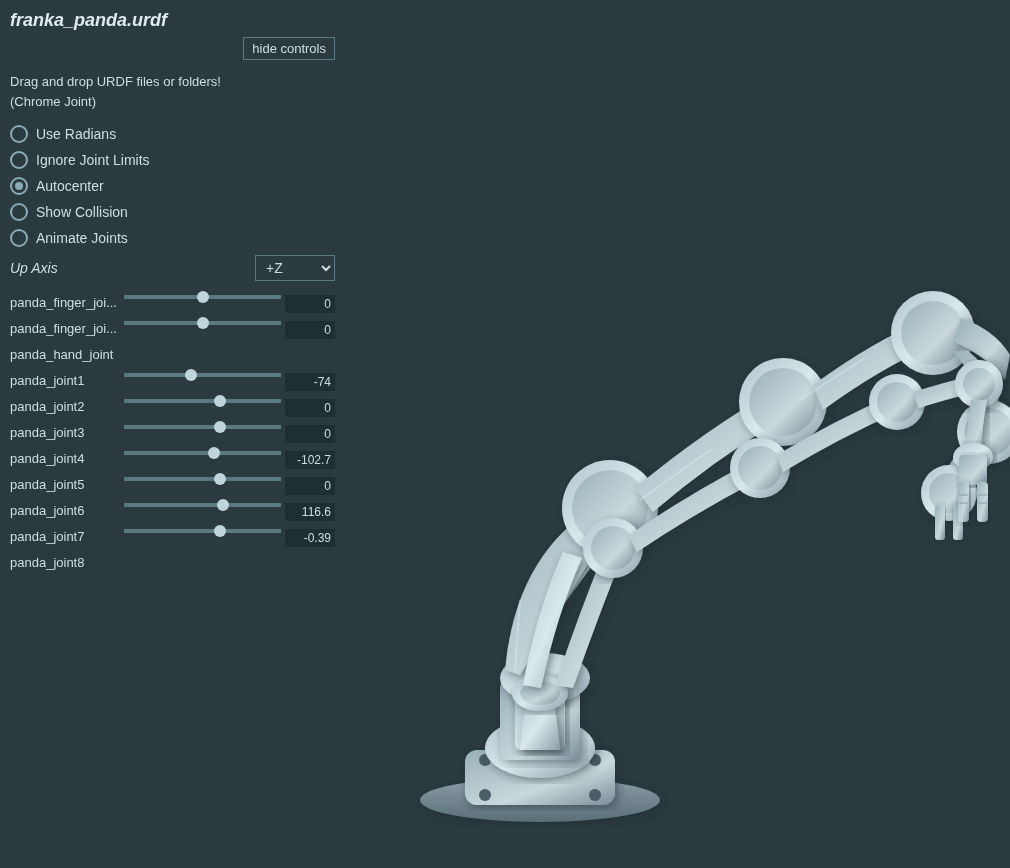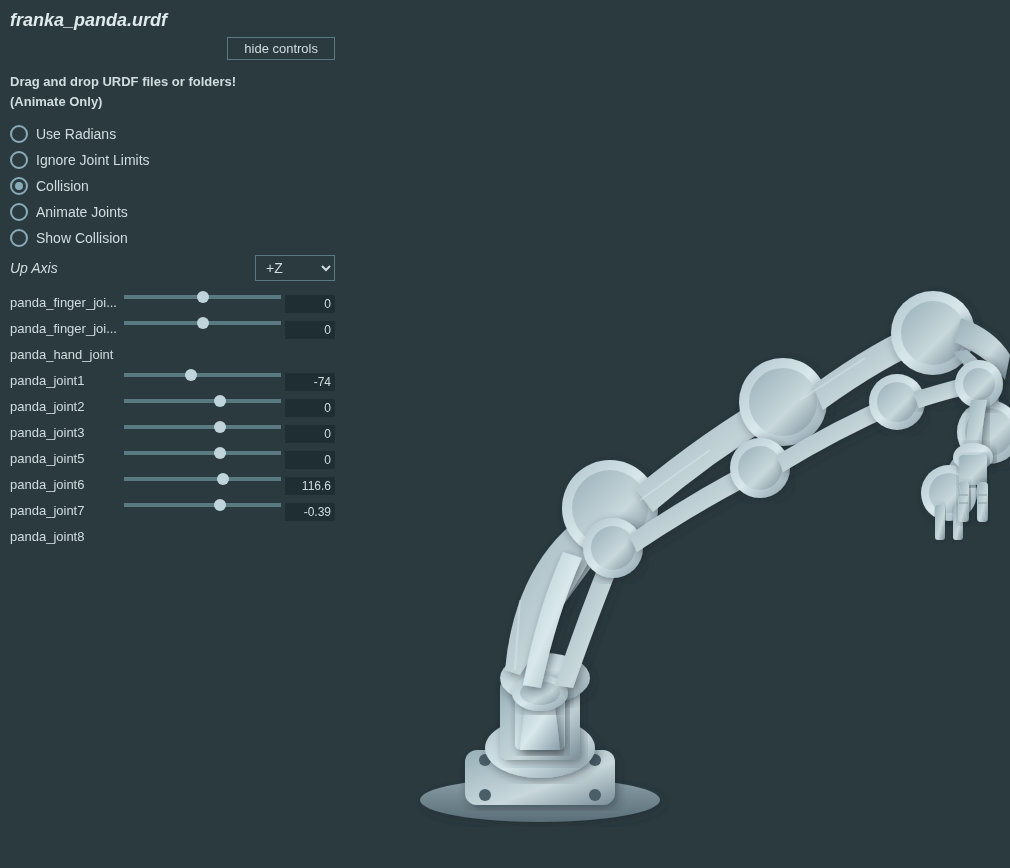--- a/index.html
+++ b/index.html
@@ -32,34 +32,33 @@
       color: #e0eaee;
       margin-bottom: 6px;
       font-style: italic;
     }
 
     #hide-controls-btn {
       display: block;
       background: none;
       border: 1px solid #5a7a82;
       color: #d0dde0;
-      padding: 3px 16px;
+      padding: 3px 8px;
       cursor: pointer;
       font-size: 13px;
       margin-bottom: 12px;
       margin-left: auto;
       margin-right: 0;
     }
 
     #drop-text {
       font-size: 13px;
       color: #d0dde0;
       margin-bottom: 14px;
       line-height: 1.5;
-      font-weight: bold;
     }
 
     .checkbox-row {
       display: flex;
       align-items: center;
       margin-bottom: 8px;
       cursor: pointer;
     }
 
     .radio-circle {
@@ -304,43 +303,43 @@
   </svg>
 </div>
 
 <div id="sidebar">
   <div id="title">franka_panda.urdf</div>
 
   <button id="hide-controls-btn">hide controls</button>
 
   <div id="drop-text">
     <div>Drag and drop URDF files or folders!</div>
-    <div>(Animate Only)</div>
+    <div>(Chrome Joint)</div>
   </div>
 
   <div id="checkboxes">
       <div class="checkbox-row">
         <div class="radio-circle"></div>
         <span>Use Radians</span>
       </div>
       <div class="checkbox-row">
         <div class="radio-circle"></div>
         <span>Ignore Joint Limits</span>
       </div>
       <div class="checkbox-row">
         <div class="radio-circle checked"></div>
-        <span>Collision</span>
+        <span>Autocenter</span>
+      </div>
+      <div class="checkbox-row">
+        <div class="radio-circle"></div>
+        <span>Show Collision</span>
       </div>
       <div class="checkbox-row">
         <div class="radio-circle"></div>
         <span>Animate Joints</span>
-      </div>
-      <div class="checkbox-row">
-        <div class="radio-circle"></div>
-        <span>Show Collision</span>
       </div>
     </div>
 
   <div class="up-axis-row">
     <span class="up-axis-label">Up Axis</span>
     <select class="up-axis-select"><option value="+Z">+Z</option><option value="-Z">-Z</option><option value="+Y">+Y</option><option value="-Y">-Y</option><option value="+X">+X</option><option value="-X">-X</option></select>
   </div>
 
   <div class="joints-table" id="joints-table">
       <div class="joint-row">
@@ -365,20 +364,25 @@
         <span class="joint-name">panda_joint2</span>
         <input type="range" class="joint-slider" min="0" max="100" value="62" style="">
         <input type="text" class="joint-value" value="0" style="">
       </div>
       <div class="joint-row">
         <span class="joint-name">panda_joint3</span>
         <input type="range" class="joint-slider" min="0" max="100" value="62" style="">
         <input type="text" class="joint-value" value="0" style="">
       </div>
       <div class="joint-row">
+        <span class="joint-name">panda_joint4</span>
+        <input type="range" class="joint-slider" min="0" max="100" value="58" style="">
+        <input type="text" class="joint-value" value="-102.7" style="">
+      </div>
+      <div class="joint-row">
         <span class="joint-name">panda_joint5</span>
         <input type="range" class="joint-slider" min="0" max="100" value="62" style="">
         <input type="text" class="joint-value" value="0" style="">
       </div>
       <div class="joint-row">
         <span class="joint-name">panda_joint6</span>
         <input type="range" class="joint-slider" min="0" max="100" value="64" style="">
         <input type="text" class="joint-value" value="116.6" style="">
       </div>
       <div class="joint-row">

